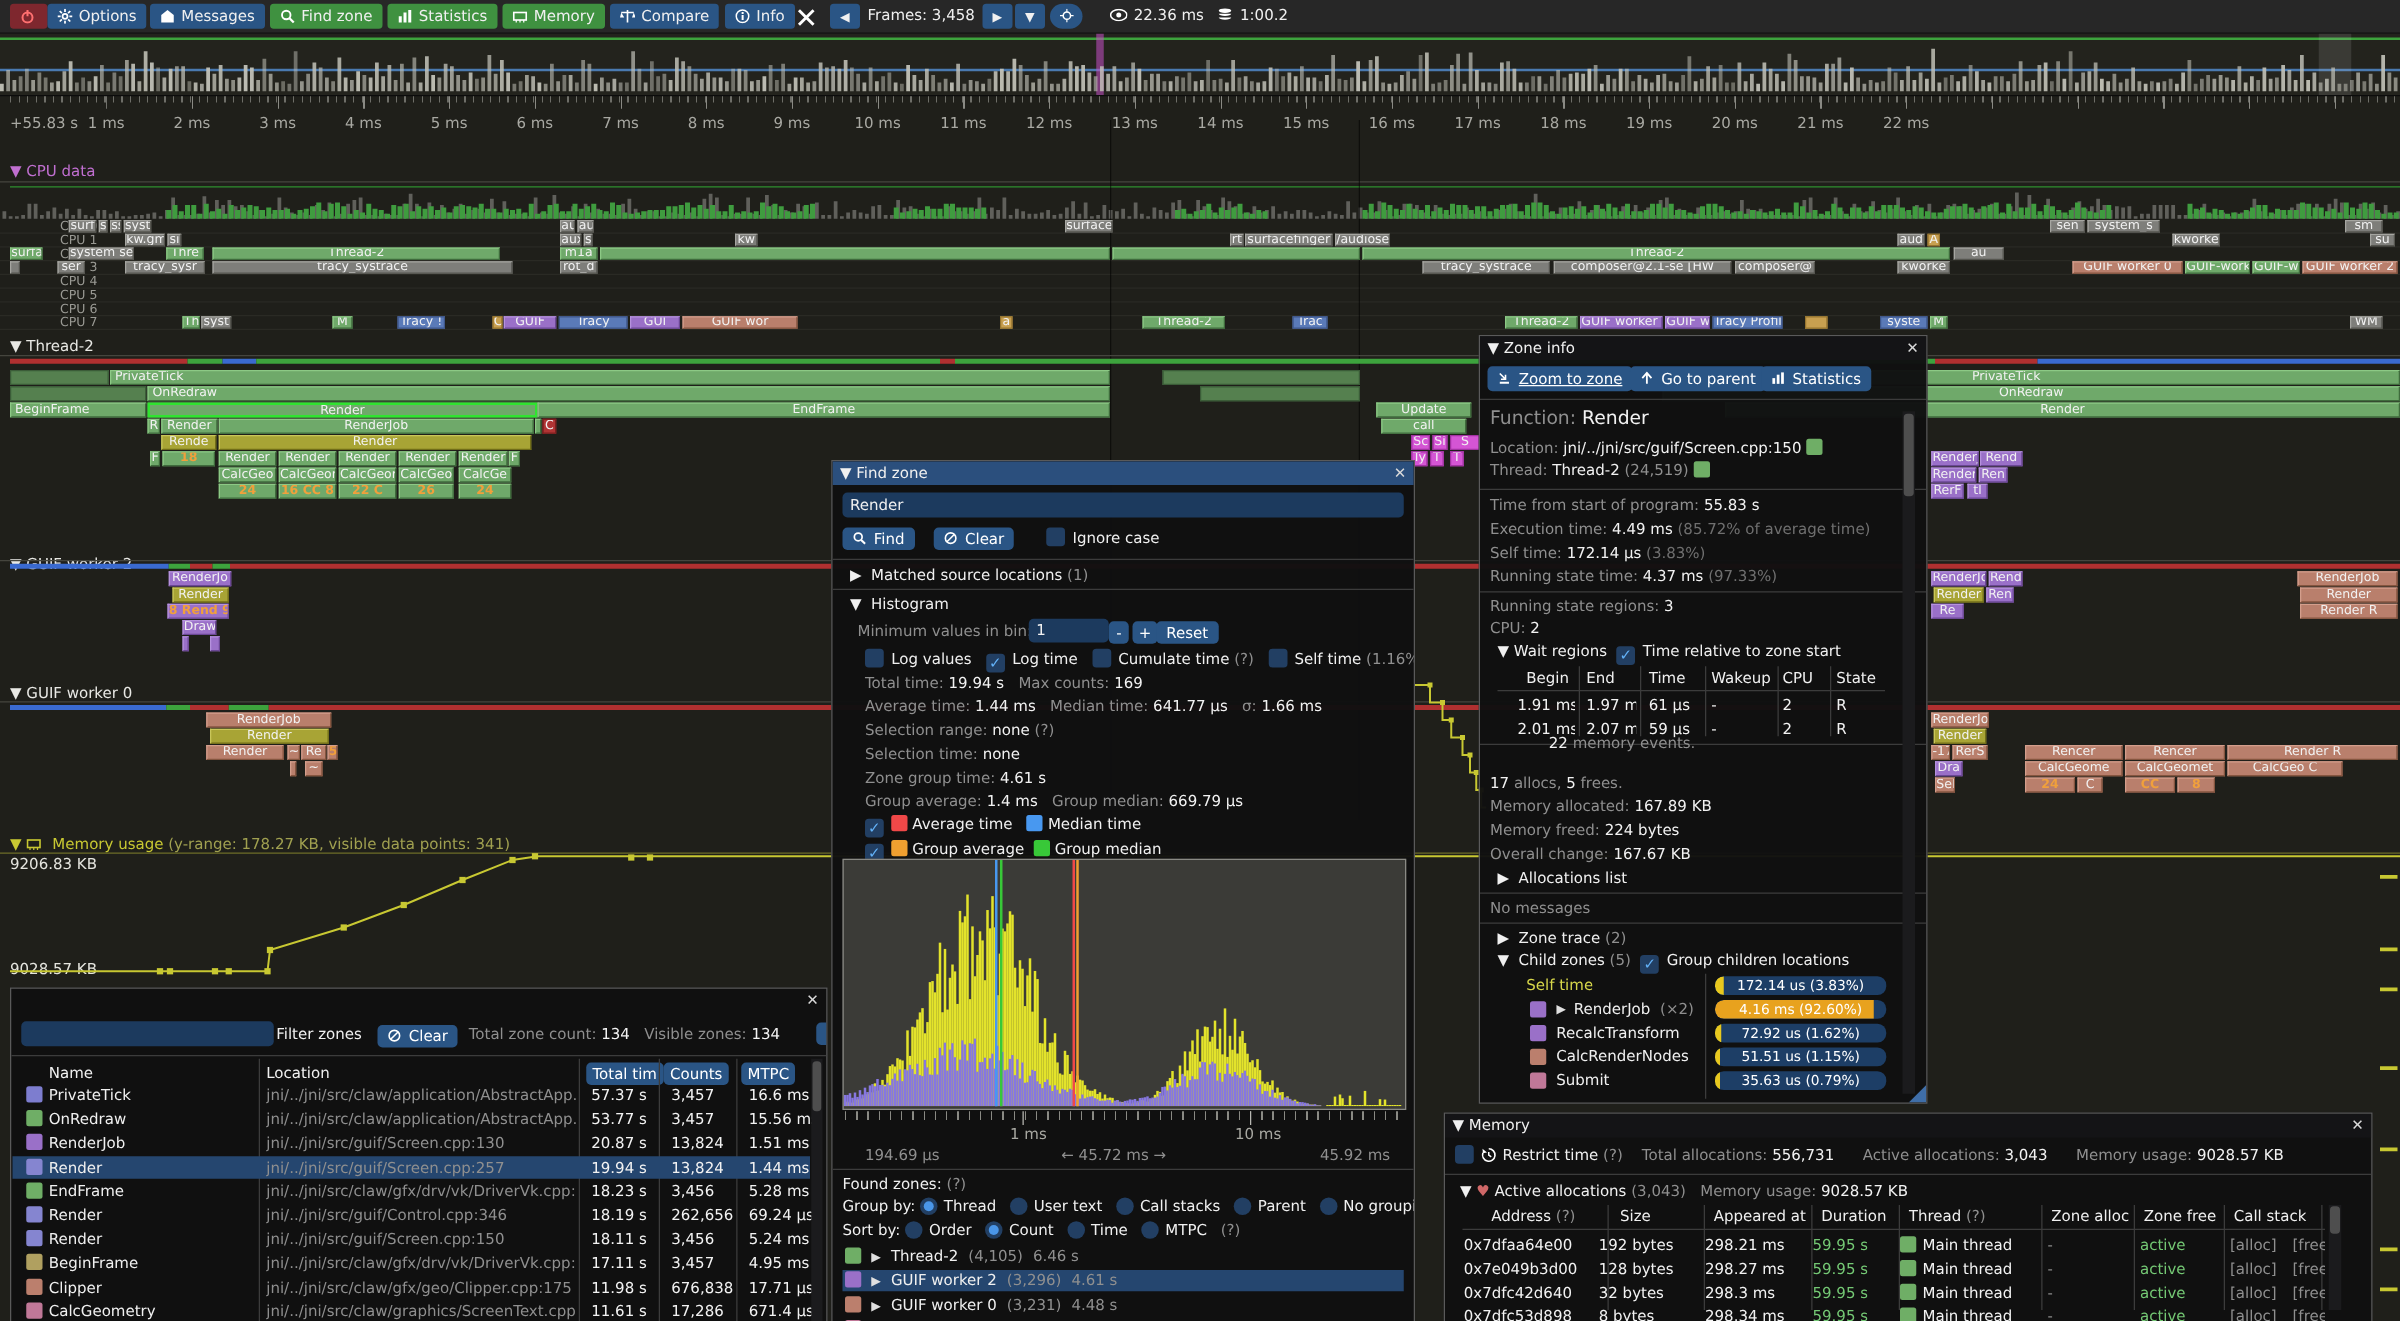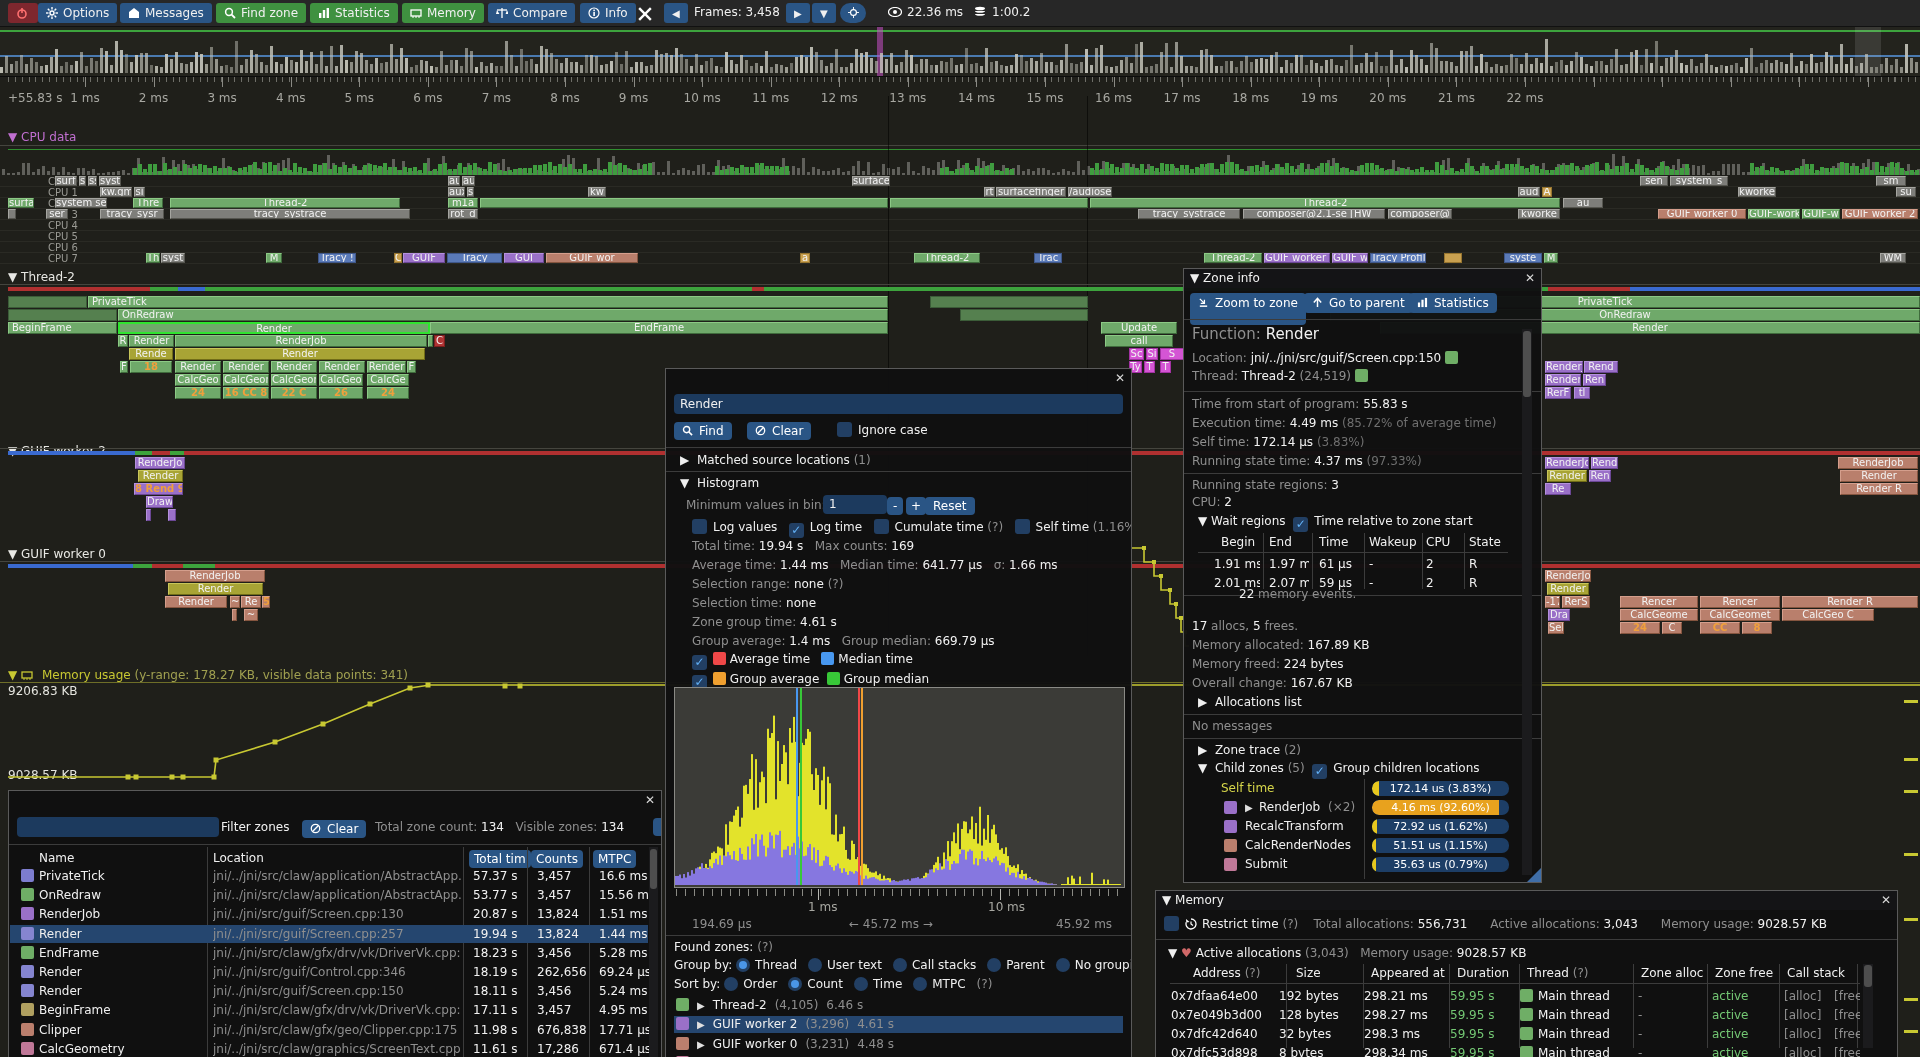--- a/index.html
+++ b/index.html
@@ -1588,20 +1588,21 @@
           <span class="cell" style="left: 29px; top: 0px; width: 165px; color: rgb(240, 240, 240);">CalcGeometry</span>
           <span class="cell gl" style="left: 203px; top: 0px; width: 248px;">jni/../jni/src/claw/graphics/ScreenText.cpp</span>
           <span class="cell wv" style="left: 463px; top: 0px; width: 52px;">11.61 s</span>
           <span class="cell wv" style="left: 527px; top: 0px; width: 50px;">17,286</span>
           <span class="cell wv" style="left: 589px; top: 0px; width: 50px;">671.4 µs</span>
         </div>
       </div>
   </div>
 
   <div class="win" style="left:665px;top:368px;width:465px;height:689px;">
+    <div class="wtitle focus"><span>▼</span> <span>Find zone</span></div>
     <div class="wx">✕</div>
     <div class="inp" style="left:8px;top:25px;width:437px;height:20px;line-height:20px;">Render</div>
     <div class="abs" style="left:8px;top:51px;"><span class="pill"><span class="icn"><svg viewBox="0 0 12 12" width="11" height="11">
               <circle cx="5" cy="5" r="3.4" fill="none" stroke="#fff" stroke-width="1.5"></circle>
               <line x1="7.6" y1="7.6" x2="11" y2="11" stroke="#fff" stroke-width="1.8"></line>
             </svg></span><span>Find</span></span></div>
     <div class="abs" style="left:81px;top:51px;"><span class="pill"><span class="icn"><svg viewBox="0 0 12 12" width="11" height="11">
               <circle cx="6" cy="6" r="4.6" fill="none" stroke="#fff" stroke-width="1.4"></circle>
               <line x1="2.8" y1="9.2" x2="9.2" y2="2.8" stroke="#fff" stroke-width="1.4"></line>
             </svg></span><span>Clear</span></span></div>
@@ -2066,21 +2067,21 @@
         <div class="abs" style="left: 8px; top: 628px; width: 449px; height: 17px; font-size: 12px; line-height: 17px; white-space: nowrap;"><span class="sq" style="background: rgb(111, 174, 102); margin: 0px 8px 0px 2px;"></span><span style="margin-right: 8px; color: rgb(224, 224, 224); font-size: 10px;">▶</span><span style="color: rgb(240, 240, 240); margin-right: 8px;">Thread-2</span><span class="gl" style="margin-right: 8px;">(4,105)</span><span class="gl">6.46 s</span></div>
         <div class="abs rowhl" style="left: 8px; top: 647.3px; width: 449px; height: 17px; font-size: 12px; line-height: 17px; white-space: nowrap;"><span class="sq" style="background: rgb(154, 112, 200); margin: 0px 8px 0px 2px;"></span><span style="margin-right: 8px; color: rgb(224, 224, 224); font-size: 10px;">▶</span><span style="color: rgb(240, 240, 240); margin-right: 8px;">GUIF worker 2</span><span class="gl" style="margin-right: 8px;">(3,296)</span><span class="gl">4.61 s</span></div>
         <div class="abs" style="left: 8px; top: 666.6px; width: 449px; height: 17px; font-size: 12px; line-height: 17px; white-space: nowrap;"><span class="sq" style="background: rgb(187, 127, 109); margin: 0px 8px 0px 2px;"></span><span style="margin-right: 8px; color: rgb(224, 224, 224); font-size: 10px;">▶</span><span style="color: rgb(240, 240, 240); margin-right: 8px;">GUIF worker 0</span><span class="gl" style="margin-right: 8px;">(3,231)</span><span class="gl">4.48 s</span></div>
         <div class="abs" style="left: 8px; top: 685.9px; width: 449px; height: 17px; font-size: 12px; line-height: 17px; white-space: nowrap;"><span class="sq" style="background: rgb(192, 120, 152); margin: 0px 8px 0px 2px;"></span><span style="color: rgb(240, 240, 240); margin-right: 8px;">GUIF worker 1</span><span class="gl" style="margin-right: 8px;">(3,192)</span><span class="gl">4.39 s</span></div>
       </div>
   </div>
 
   <div class="win" style="left:1183px;top:268px;width:357px;height:613px;">
     <div class="wtitle"><span>▼</span> <span>Zone info</span></div>
     <div class="wx">✕</div>
-    <div class="abs" style="left:6px;top:23px;"><span class="pill" style="height:32px;line-height:20px;"><span class="icn"><svg viewBox="0 0 12 12" width="11" height="11">
+    <div class="abs" style="left:6px;top:23px;"><span class="pill" style="height:20px;line-height:20px;text-decoration:underline;"><span class="icn"><svg viewBox="0 0 12 12" width="11" height="11">
               <path d="M2 2 L7 7 M7 3 L7 7 L3 7" fill="none" stroke="#fff" stroke-width="1.4"></path>
               <path d="M2 10 h8" stroke="#fff" stroke-width="1.6"></path>
             </svg></span><span>Zoom to zone</span></span></div>
     <div class="abs" style="left:120px;top:23px;text-decoration:underline;"><span class="pill" style="height:20px;line-height:20px;"><span class="icn"><svg viewBox="0 0 12 12" width="11" height="11">
               <path d="M6 11 L6 2 M2 6 L6 1.5 L10 6" fill="none" stroke="#fff" stroke-width="1.6"></path>
             </svg></span><span>Go to parent</span></span></div>
     <div class="abs" style="left:225px;top:23px;"><span class="pill" style="height:20px;line-height:20px;"><span class="icn"><svg viewBox="0 0 12 12" width="11" height="11">
               <rect x="1" y="6" width="2.4" height="5" fill="#fff"></rect>
               <rect x="4.8" y="3" width="2.4" height="8" fill="#fff"></rect>
               <rect x="8.6" y="1" width="2.4" height="10" fill="#fff"></rect>

